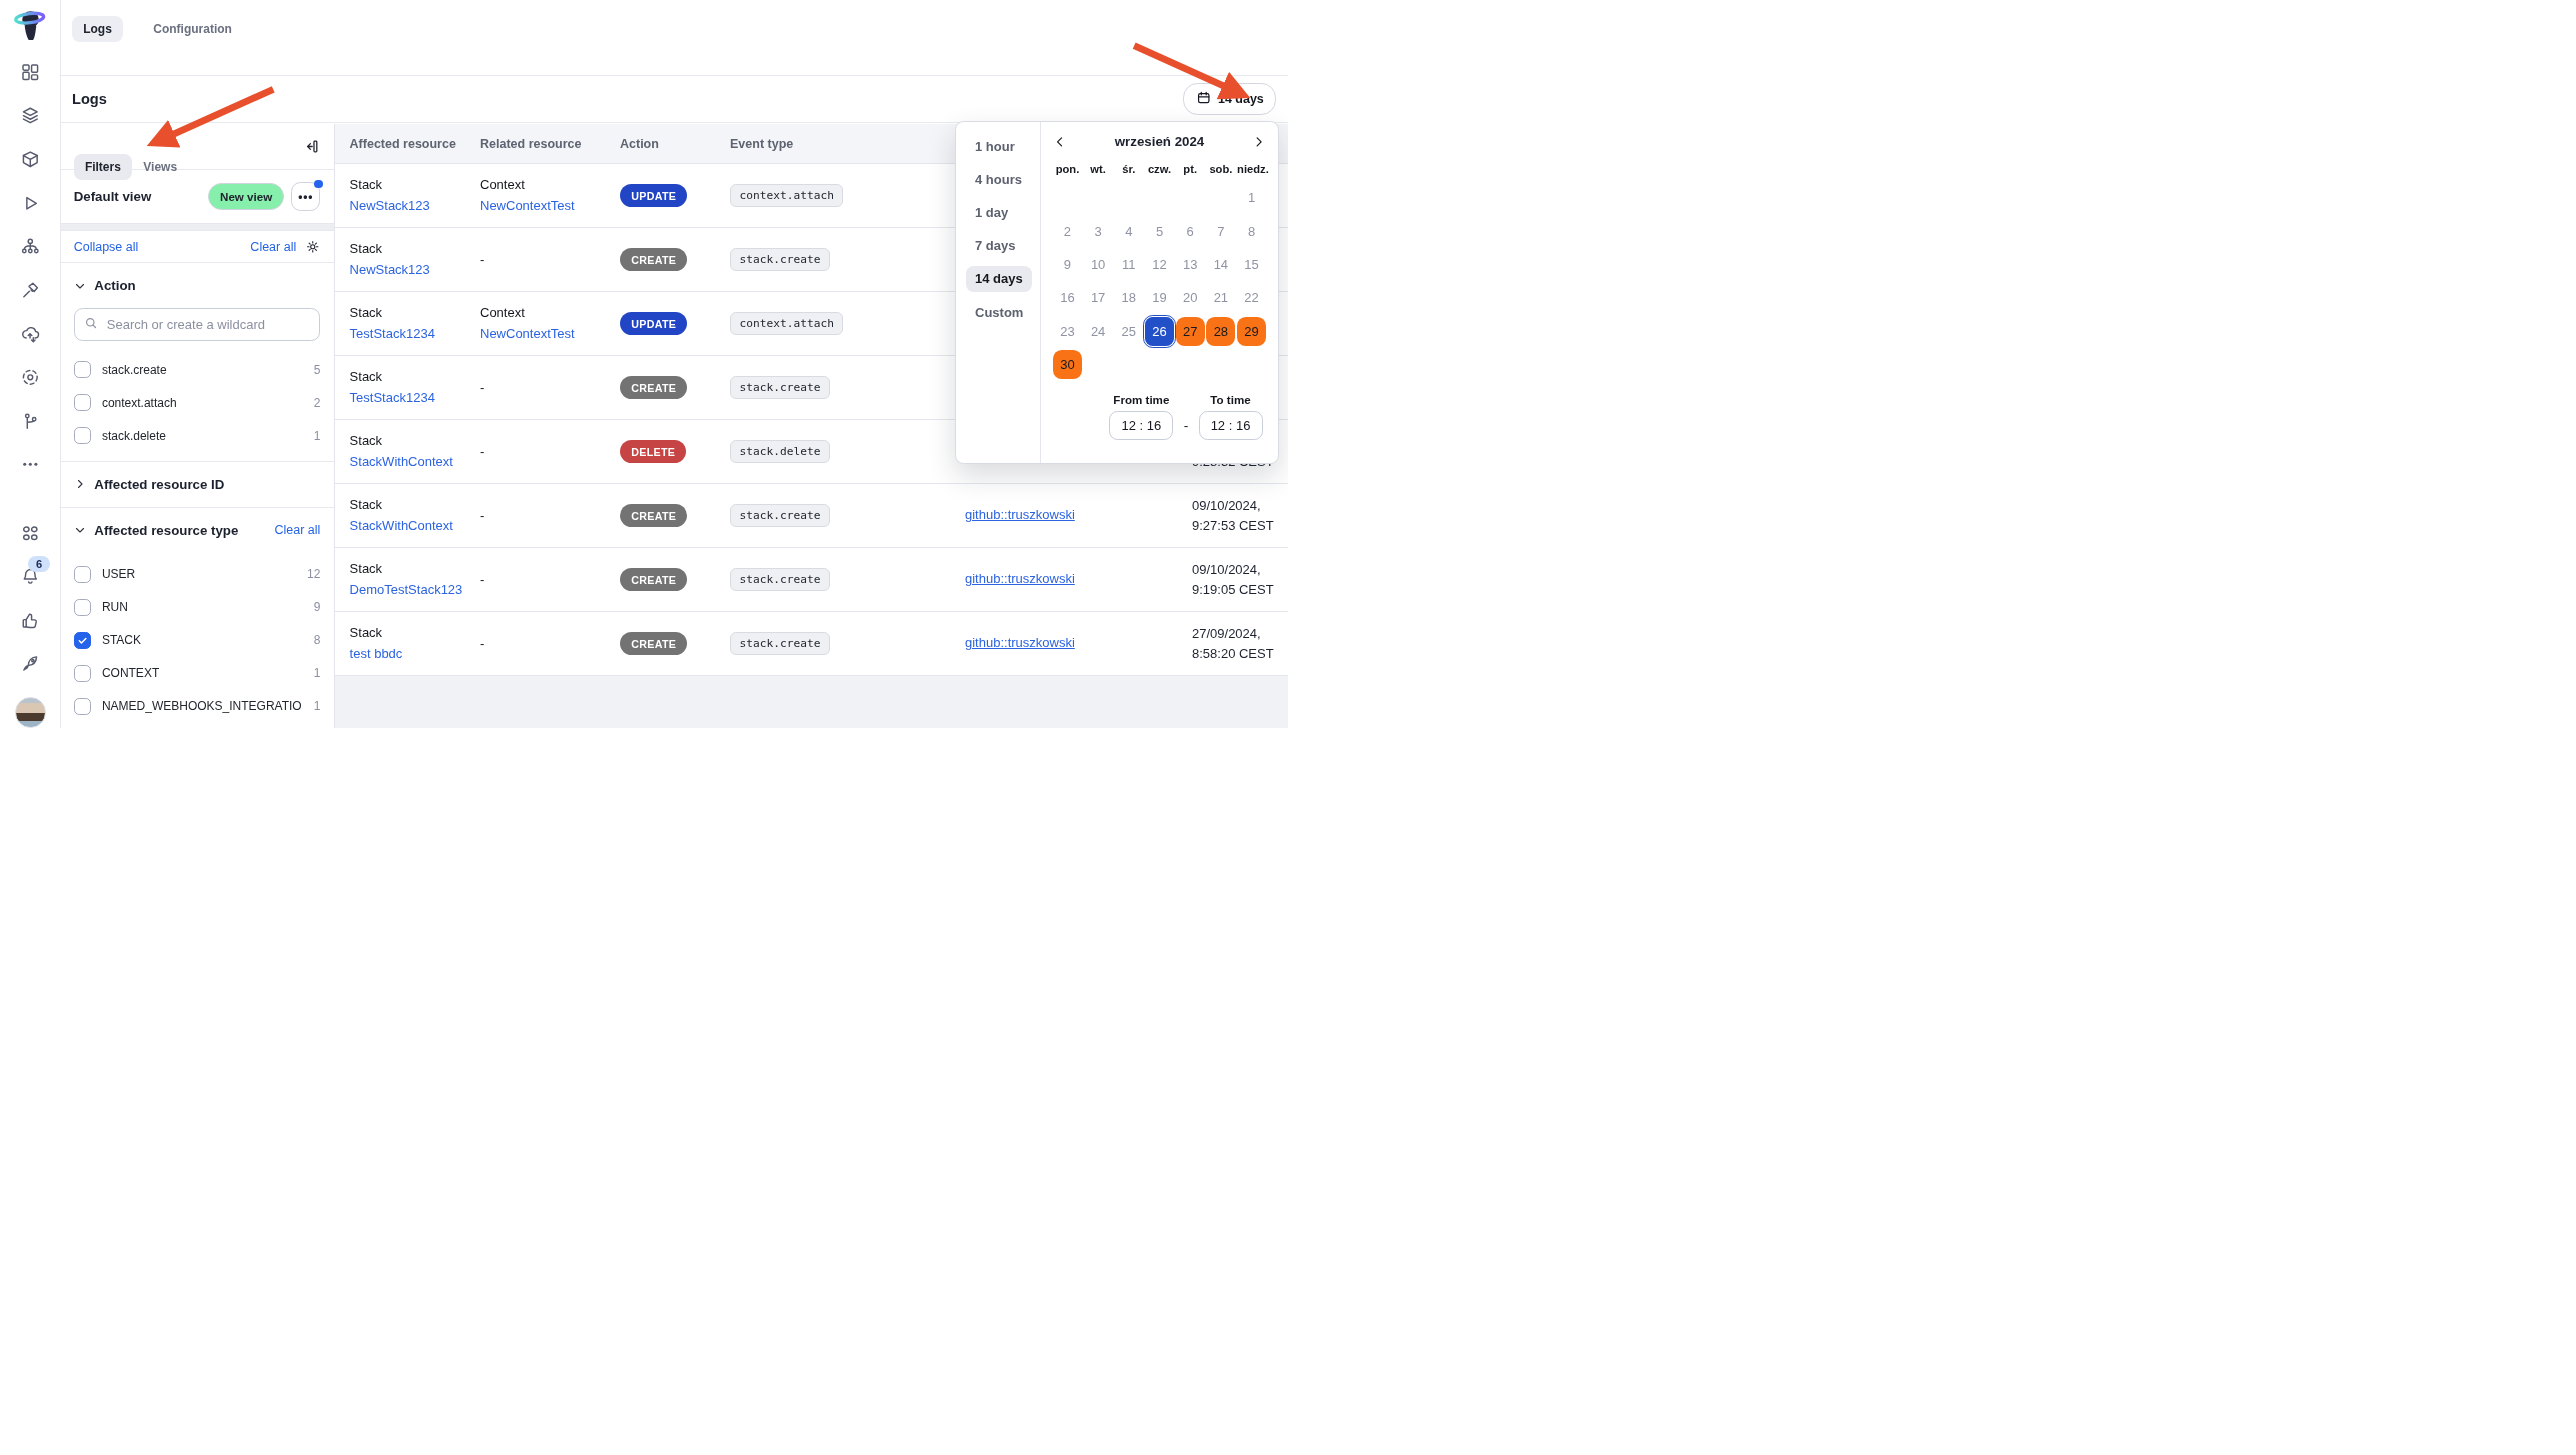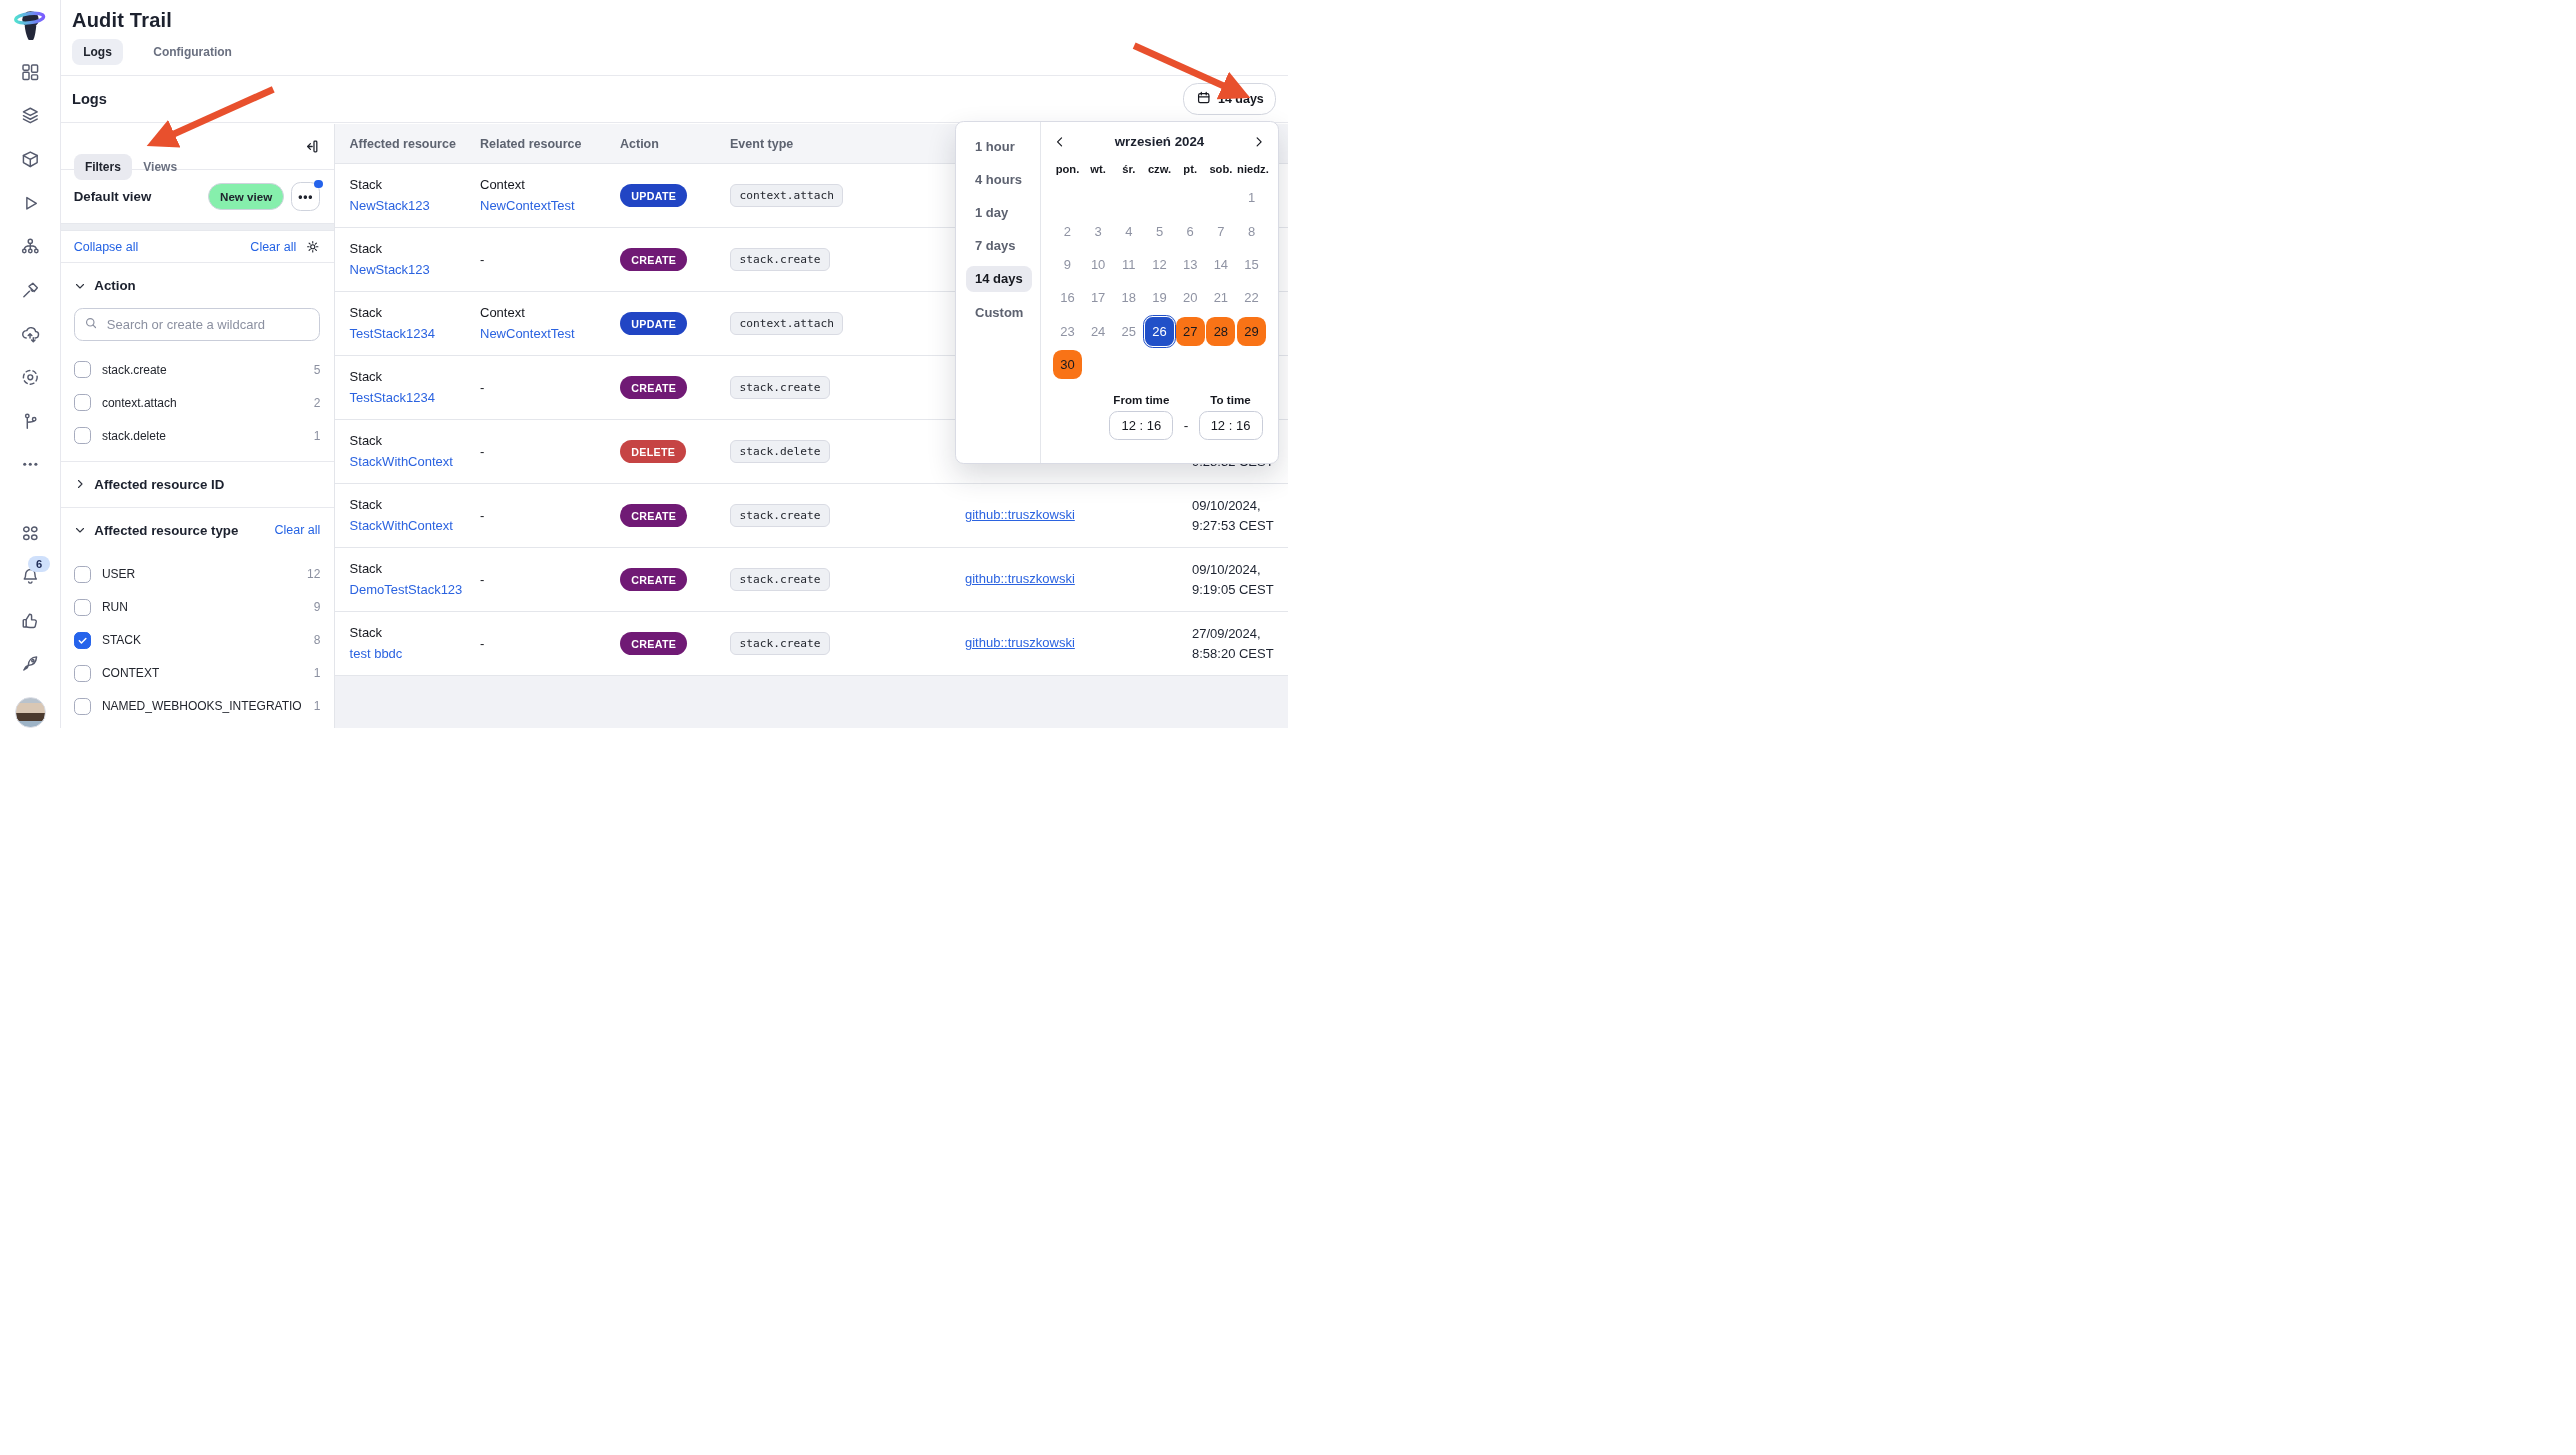--- a/index.html
+++ b/index.html
@@ -70,21 +70,21 @@
   .thead{background:#f4f5f8;height:39px;align-items:center;border-bottom:0.9px solid #e4e6eb;}
   .thead .th{font-size:12.5px;color:#5d6370;font-weight:bold;padding-left:0;}
   .th:first-child,.trow .c:first-child{padding-left:14.6px;}
   .trow{height:64px;border-bottom:0.9px solid #e4e6eb;align-items:center;box-sizing:border-box;}
   .c{overflow:hidden;}
   .rtype{display:block;font-size:13px;color:#16181f;line-height:1.55;}
   .rlink{display:block;font-size:13px;color:#2b63e0;line-height:1.55;cursor:pointer;text-decoration:none;white-space:nowrap;}
   .dash{font-size:13px;color:#16181f;}
   .badge{display:inline-block;color:#fff;font-weight:bold;font-size:10.7px;letter-spacing:0.3px;padding:5.2px 11.2px;border-radius:13px;}
   .badge.update{background:#2145c4;}
-  .badge.create{background:#701a75;}
+  .badge.create{background:#737373;}
   .badge.delete{background:#c64444;}
   .chip{display:inline-block;font-family:"DejaVu Sans Mono","Liberation Mono",monospace;font-size:11.2px;color:#23262e;background:#eef0f4;border:0.9px solid #d9dbe3;border-radius:6px;padding:4.3px 8.6px;}
   .created-by{font-size:13px;color:#2b63e0;text-decoration:underline;cursor:pointer;white-space:nowrap;display:inline-block;max-width:100%;overflow:hidden;}
   .tstamp{display:block;font-size:13px;color:#1d2330;line-height:1.5;white-space:nowrap;}
   .rowact{width:29px;height:29px;border:0.9px solid #d8dbe3;border-radius:9.5px;background:#fff;display:flex;align-items:center;justify-content:center;color:#2a2e3a;cursor:pointer;}
   .rowact svg{width:16.3px;height:16.3px;}
   .tfoot{flex:1;background:#f1f2f6;}
   
   .popup{position:absolute;left:955px;top:121px;width:324px;height:343px;background:#fff;border:0.9px solid #d9dbe4;border-radius:8.6px;box-shadow:0 12px 29px rgba(25,28,48,.16);z-index:40;display:flex;box-sizing:border-box;}
   .presets{width:85px;border-right:0.9px solid #e4e6eb;box-sizing:border-box;padding:12px 0 0 0;display:flex;flex-direction:column;gap:7.7px;align-items:flex-start;}
@@ -226,21 +226,20 @@
           <circle cx="15" cy="8.9" r="1.3"></circle>
           <path d="M5.3 19l-.8.8"></path>
         </svg>
       </div>
       <div class="avatar"></div>
   </div>
 </div>
 
 <div class="main">
   <div class="page-header">
-    <div class="page-title">Audit Trail</div>
     <div class="head-tabs">
       <div class="htab active">Logs</div>
       <div class="htab">Configuration</div>
     </div>
   </div>
   <div class="toolbar">
     <div class="section-title">Logs</div>
     <button class="range-btn">
       <span><svg viewBox="0 0 24 24" fill="none" stroke="#16181f" stroke-width="1.9" stroke-linecap="round">
             <rect x="4" y="5.5" width="16" height="14" rx="2.5"></rect>

